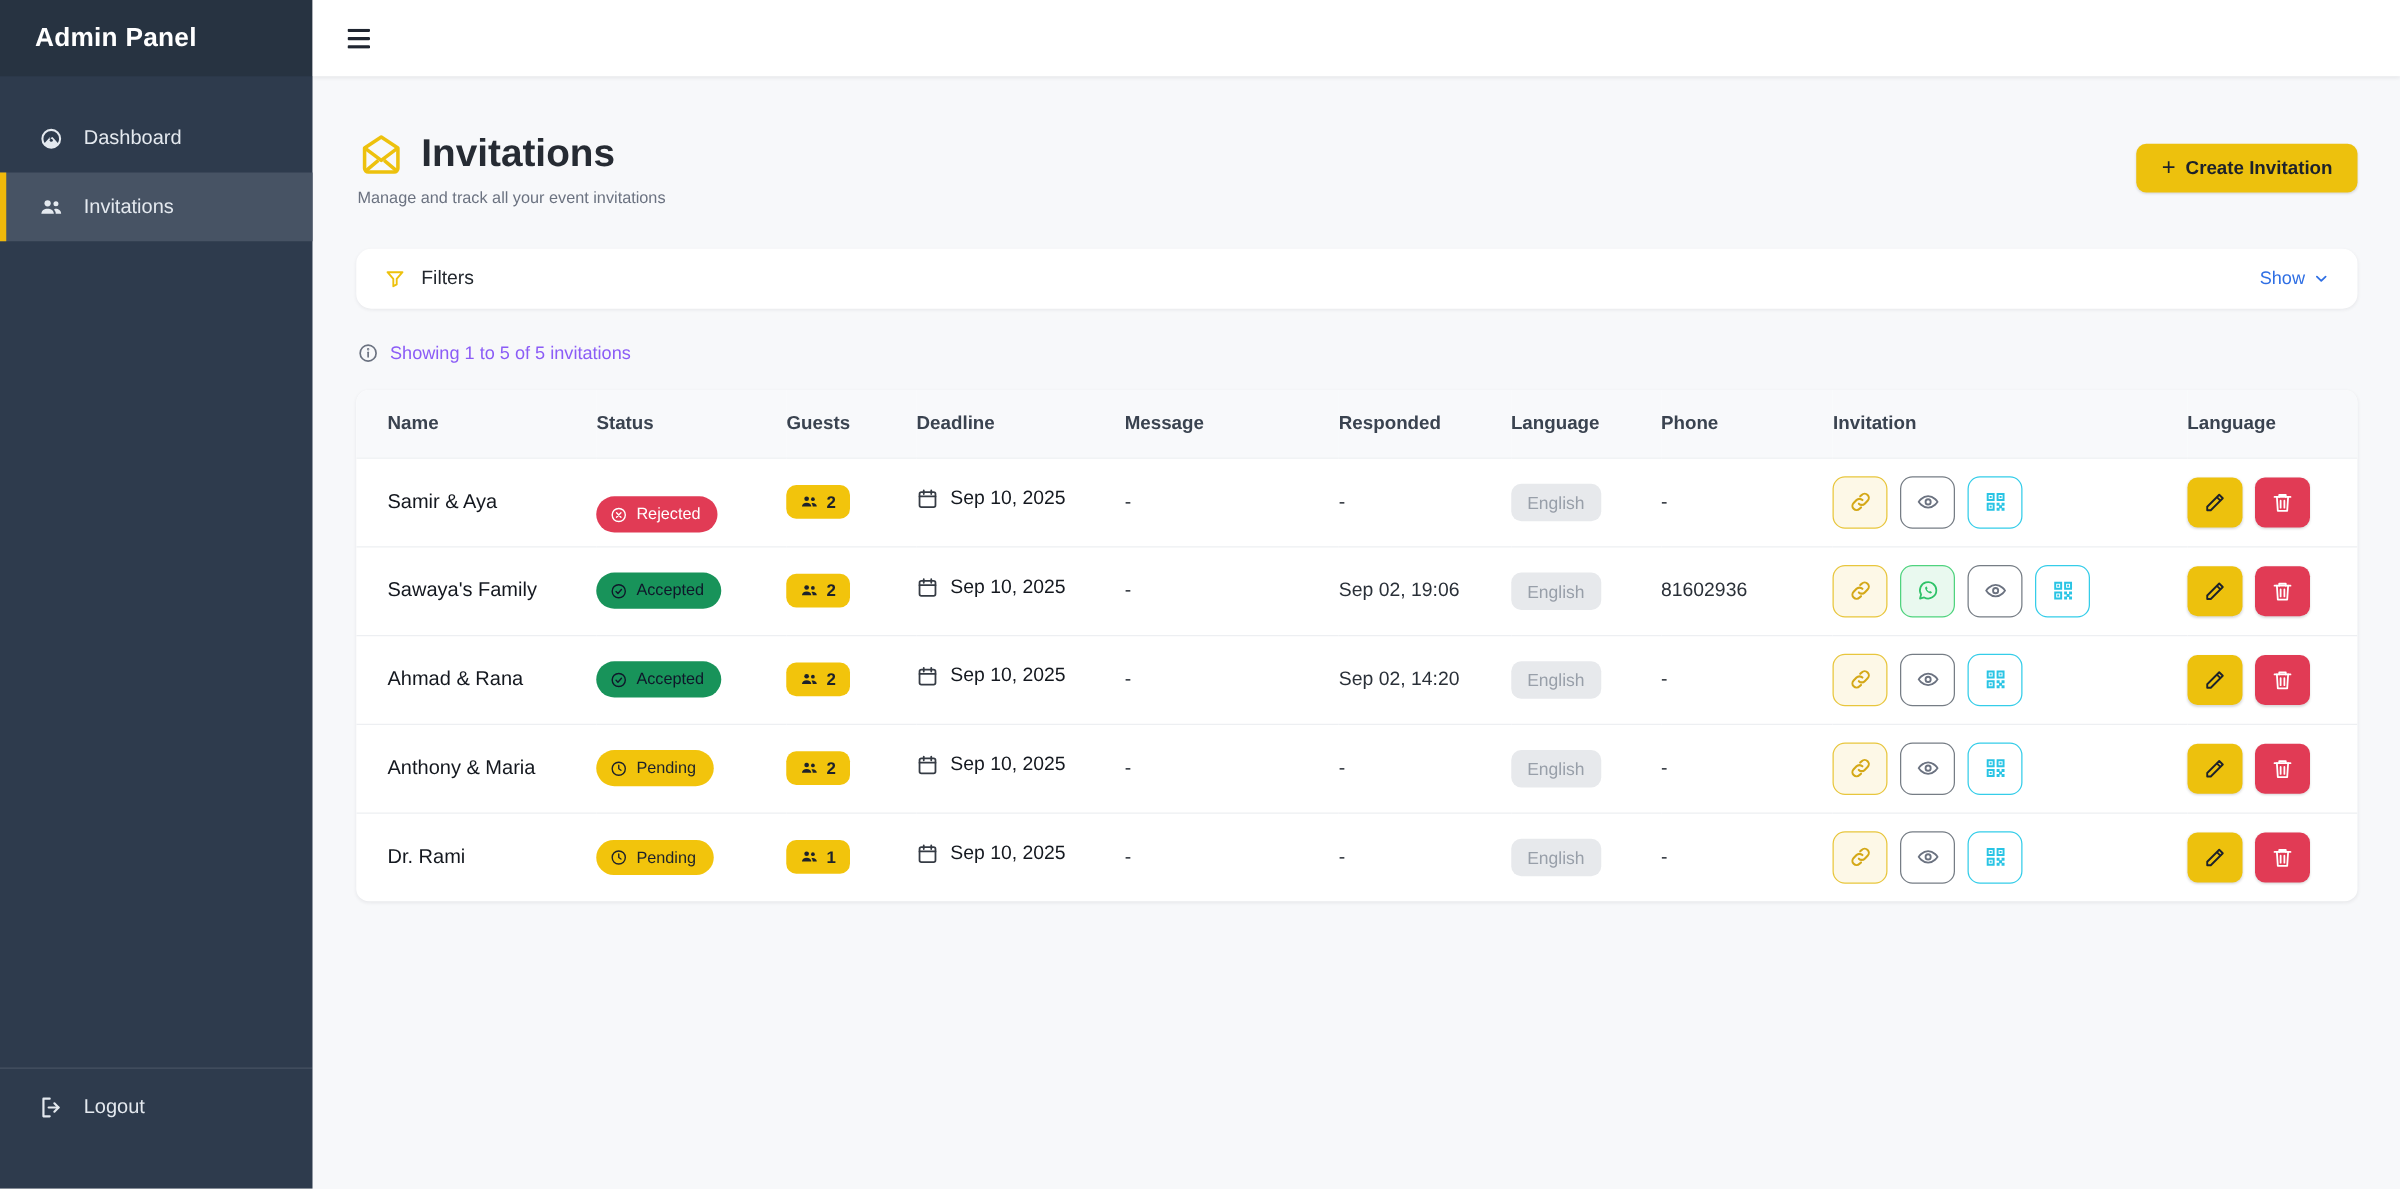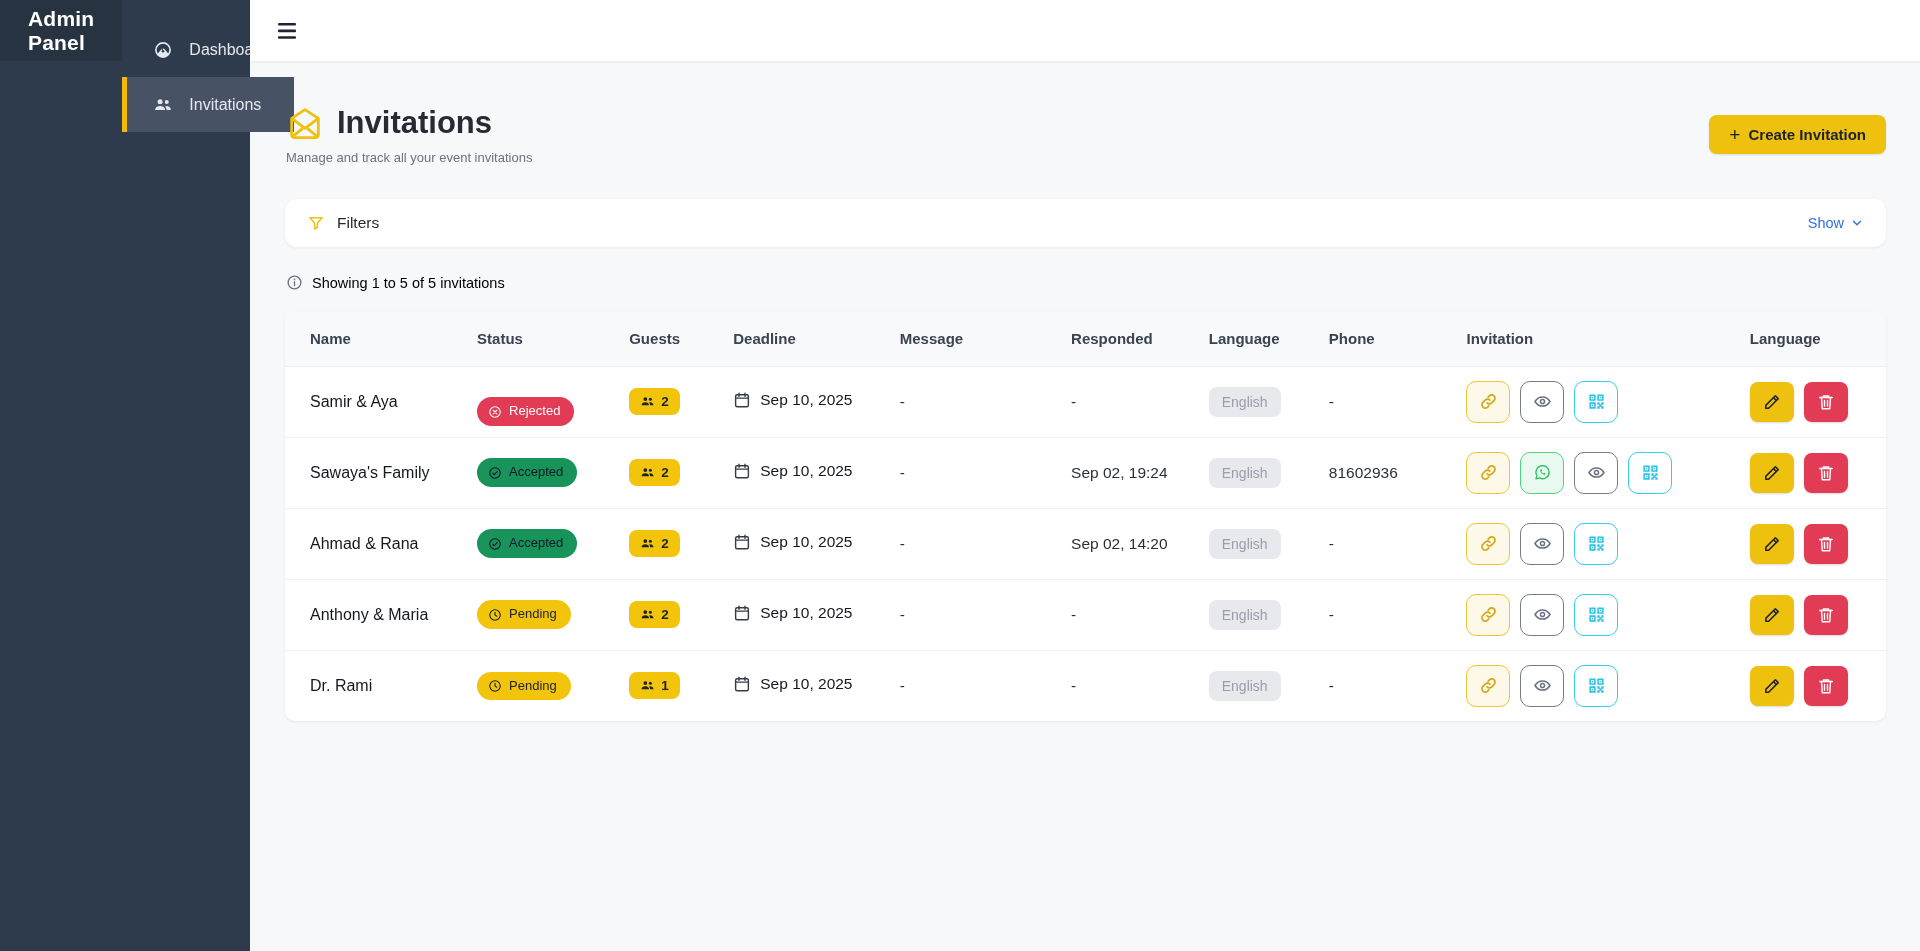--- a/index.html
+++ b/index.html
@@ -2,21 +2,21 @@
 <html><head>
 <meta charset="utf-8">
 <style>
   * { box-sizing: border-box; margin: 0; padding: 0; }
   html, body { width: 1920px; height: 951px; overflow: hidden; }
   body { font-family: "Liberation Sans", sans-serif; background: #f7f8fa; color: #1f2430; }
 
   .app { display: flex; width: 100%; height: 100%; }
 
   
-  .sidebar { width: 250px; min-width: 250px; height: 100%; background: #2e3b4d; display: flex; flex-direction: row; color: #eef1f5; }
+  .sidebar { width: 250px; min-width: 250px; height: 100%; background: #2e3b4d; display: flex; flex-direction: column; color: #eef1f5; }
   .sidebar-header { height: 61px; background: #273341; display: flex; align-items: center; padding: 0 28px; font-size: 21px; font-weight: 700; letter-spacing: .2px; color: #ffffff; }
   .sidebar-nav { flex: 1; padding-top: 22px; }
   .nav-item { display: flex; align-items: center; gap: 16px; height: 55px; padding: 0 26px; font-size: 16px; color: #e4e9ef; cursor: pointer; border-left: 5px solid transparent; }
   .nav-item .icon svg { width: 20px; height: 20px; display: block; }
   .nav-item.active { background: #475364; border-left-color: #f0b90b; }
   .sidebar-footer { border-top: 1px solid rgba(255,255,255,.12); padding: 6px 0 40px 0; }
   .sidebar-footer .nav-item { height: 50px; }
 
   
   .main { flex: 1; display: flex; flex-direction: column; height: 100%; }
@@ -33,21 +33,21 @@
   .page-subtitle { font-size: 13px; color: #6b7280; margin-top: 7px; margin-left: 1px; }
   .create-btn { display: flex; align-items: center; gap: 8px; background: #edc10d; color: #1d222b; border: none; border-radius: 8px; padding: 10px 20px; font-size: 15px; font-weight: 600; font-family: inherit; cursor: pointer; box-shadow: 0 1px 2px rgba(0,0,0,.12); }
   .create-btn .plus { font-size: 19px; font-weight: 400; line-height: 1; }
 
   .filters-card { background: #ffffff; border-radius: 12px; box-shadow: 0 1px 3px rgba(25,30,40,.07); height: 48px; display: flex; align-items: center; justify-content: space-between; padding: 0 22px; margin-bottom: 27px; }
   .filters-left { display: flex; align-items: center; gap: 12px; font-size: 15.5px; font-weight: 500; color: #23282f; }
   .filters-left .icon svg { width: 18px; height: 18px; display: block; }
   .filters-toggle { display: flex; align-items: center; gap: 6px; color: #2f6fe4; font-size: 14.5px; font-weight: 500; cursor: pointer; background: none; border: none; font-family: inherit; }
   .filters-toggle .icon svg { width: 14px; height: 14px; display: block; }
 
-  .summary { display: flex; align-items: center; gap: 9px; color: #000000; font-size: 14.5px; margin-bottom: 21px; padding-left: 1px; }
+  .summary { display: flex; align-items: center; gap: 9px; color: #8b5cf6; font-size: 14.5px; margin-bottom: 21px; padding-left: 1px; }
   .summary .icon svg { width: 17px; height: 17px; display: block; }
 
   
   .table-card { background: #ffffff; border-radius: 10px; box-shadow: 0 1px 3px rgba(25,30,40,.07); overflow: hidden; }
   table { width: 100%; border-collapse: collapse; table-layout: fixed; }
   thead tr { background: #f8f9fb; }
   th { text-align: left; font-size: 15px; font-weight: 700; color: #3a4350; height: 54px; padding: 0 8px 0 0; }
   th:first-child, td:first-child { padding-left: 25px; }
   tbody tr { border-top: 1px solid #edeff2; }
   td { height: 71px; font-size: 15.5px; color: #2a3038; padding-right: 8px; vertical-align: middle; }
@@ -344,21 +344,21 @@
                     <span class="icon">
                       <svg viewBox="0 0 24 24" fill="none" stroke="currentColor" stroke-width="1.9" stroke-linecap="round" stroke-linejoin="round">
                         <rect x="3.5" y="5" width="17" height="16" rx="2"></rect>
                         <path d="M8 3v4M16 3v4M3.5 9.5h17"></path>
                       </svg>
                     </span>
                     <span>Sep 10, 2025</span>
                   </span>
     </td>
     <td>-</td>
-    <td>Sep 02, 19:24</td>
+    <td>Sep 02, 19:06</td>
     <td><span class="lang-badge">English</span></td>
     <td>81602936</td>
     <td>
       <div class="btn-group">
                     <button class="inv-btn link">
                       <span class="icon">
                         <svg viewBox="0 0 24 24" fill="none" stroke="currentColor" stroke-width="2.1" stroke-linecap="round">
                           <path d="M10.2 13.8a4.2 4.2 0 0 0 5.94 0l2.9-2.9a4.2 4.2 0 0 0-5.94-5.94L11.6 6.4"></path>
                           <path d="M13.8 10.2a4.2 4.2 0 0 0-5.94 0l-2.9 2.9a4.2 4.2 0 0 0 5.94 5.94l1.5-1.44"></path>
                         </svg>

